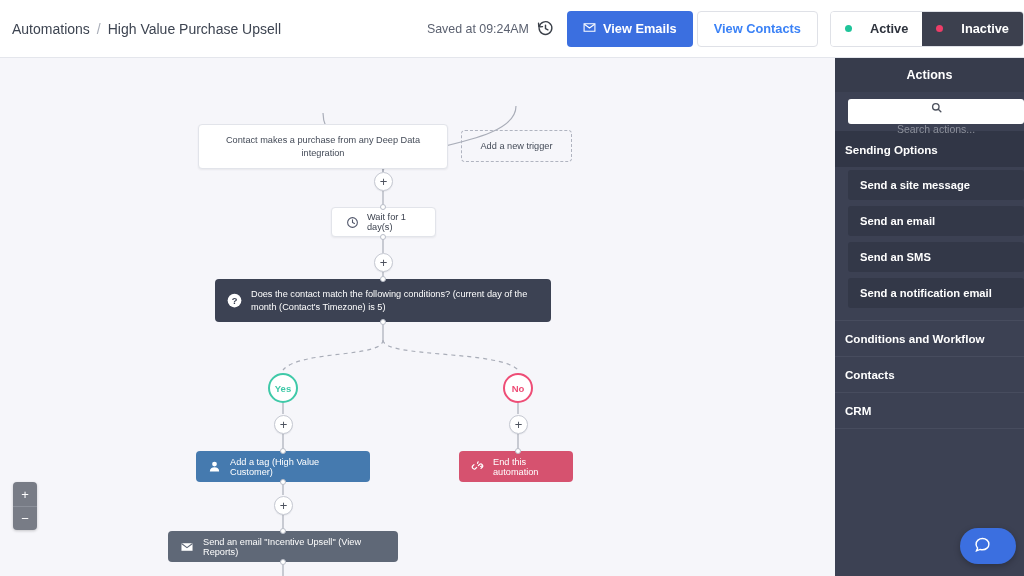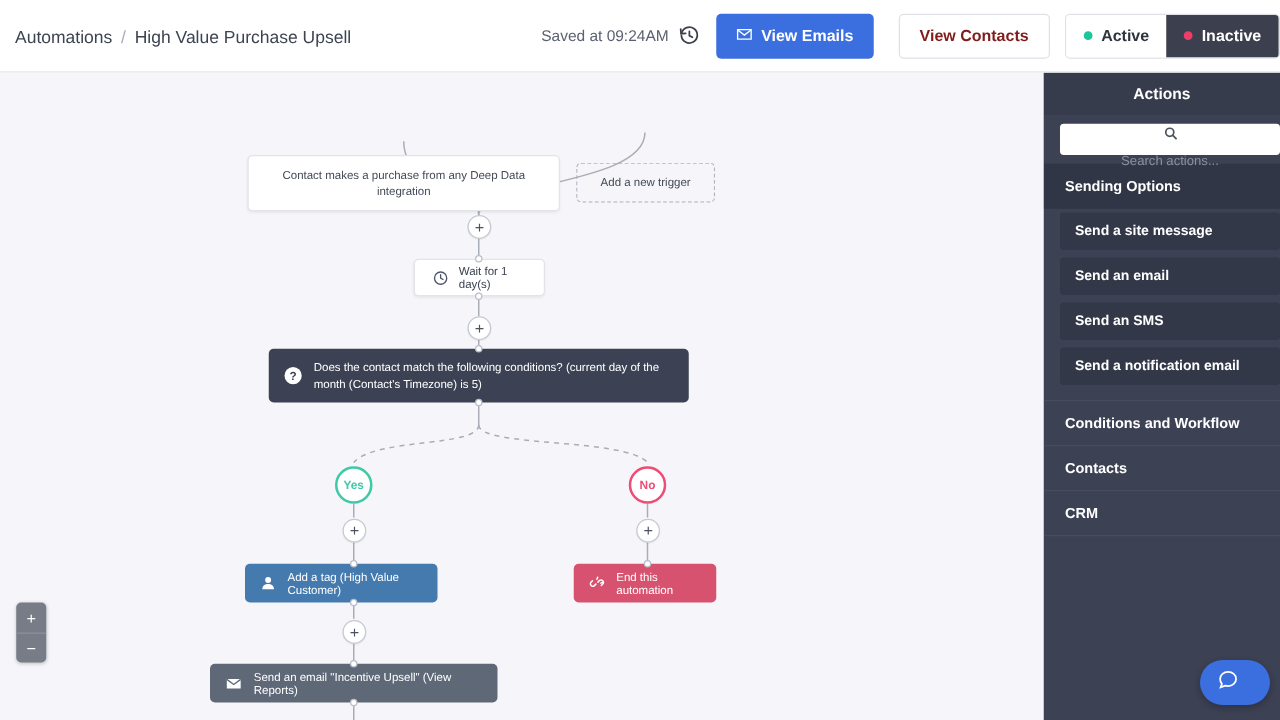--- a/index.html
+++ b/index.html
@@ -48,31 +48,31 @@
     display: flex; align-items: center; justify-content: center;
     gap: 7px;
     font-size: 12.8px; font-weight: bold;
     white-space: nowrap; cursor: pointer;
   }
   .btn-primary {
     background: #3b6fe0; color: #ffffff;
     border-radius: 4px; padding: 0 16px;
   }
   .btn-outline {
-    background: #ffffff; color: #7f1d1d;
+    background: #ffffff; color: #3b82f6;
     border: 1px solid #dfe1e7; border-radius: 4px;
-    padding: 0 16px; margin-left: 20px;
+    padding: 0 16px; margin-left: 4px;
   }
   .seg {
     display: flex; margin-left: 12px; height: 36px;
     border-radius: 4px; overflow: hidden;
     border: 1px solid #dfe1e7;
   }
   .seg-item {
-    display: flex; align-items: center; gap: 7px;
+    display: flex; align-items: center; gap: 18px;
     padding: 0 14px; font-size: 12.8px; font-weight: bold;
     cursor: pointer;
   }
   .seg-active { background: #ffffff; color: #2e333d; }
   .seg-inactive { background: #3c404e; color: #ffffff; }
   .dot { width: 7px; height: 7px; border-radius: 50%; flex: 0 0 auto; }
 
   
   .canvas {
     position: absolute; top: 58px; left: 0;
@@ -171,21 +171,21 @@
   .panel-search-wrap { padding: 7px 0 7px 13px; background: #3c4153; }
   .panel-search {
     height: 25px; background: #ffffff; border-radius: 3px;
     display: flex; align-items: center; gap: 6px;
     padding: 0 9px;
     flex-direction: column;
   }
   .panel-search-ph { font-size: 10.5px; color: #8d919c; }
   .panel-section {
     height: 36px; display: flex; align-items: center;
-    padding-left: 17px;
+    padding-left: 10px;
     font-size: 11.6px; font-weight: bold; color: #ffffff;
     border-top: 1px solid #474c5e;
     cursor: pointer;
   }
   .panel-section-open { background: #313646; border-top: none; }
   .panel-list { padding: 3px 0 6px 13px; }
   .panel-item {
     height: 30px; margin-bottom: 6px;
     background: #333848; border-radius: 3px;
     display: flex; align-items: center; padding-left: 12px;
@@ -334,21 +334,21 @@
       <span>No</span>
     </div>
 
     <div class="plus-btn" style="left:274px; top:357px;">
       <span>+</span>
     </div>
     <div class="plus-btn" style="left:509px; top:357px;">
       <span>+</span>
     </div>
 
-    <div class="node node-blue" style="left:196px; top:393px; width:154px; height:31px;">
+    <div class="node node-blue" style="left:196px; top:393px; width:174px; height:31px;">
       <span class="node-icon">
         <svg width="13" height="13" viewBox="0 0 24 24" fill="#ffffff">
           <circle cx="12" cy="7.4" r="4.4"></circle>
           <path d="M3.4 21c0-4.9 3.9-7.6 8.6-7.6s8.6 2.7 8.6 7.6z"></path>
         </svg>
       </span>
       <span class="node-label">Add a tag (High Value Customer)</span>
     </div>
     <div class="port" style="left:280px; top:390px;"></div>
     <div class="port" style="left:280px; top:421px;"></div>

